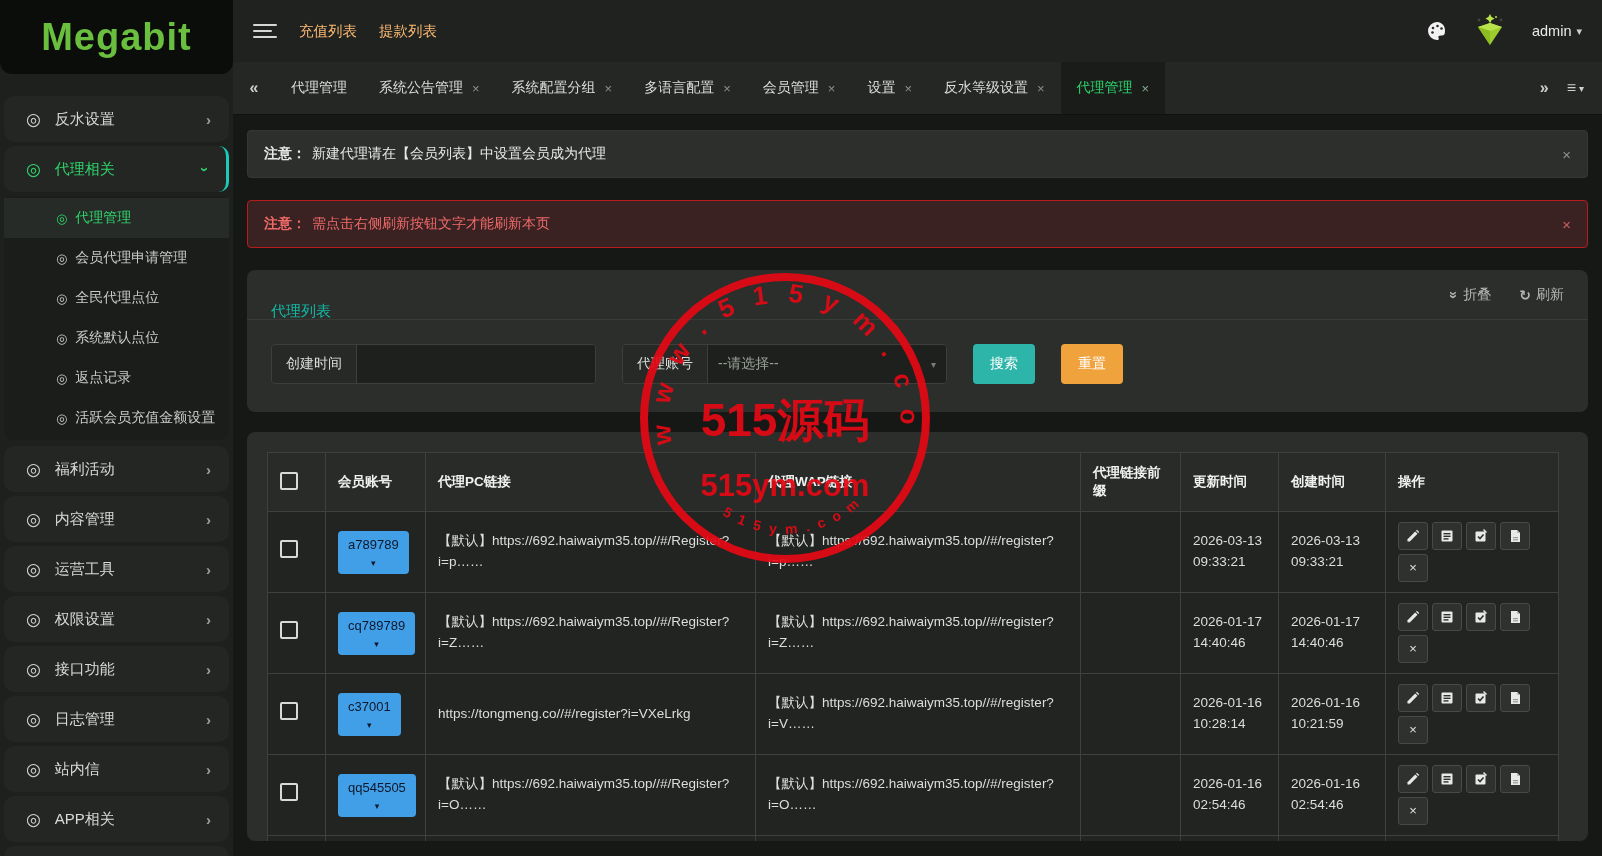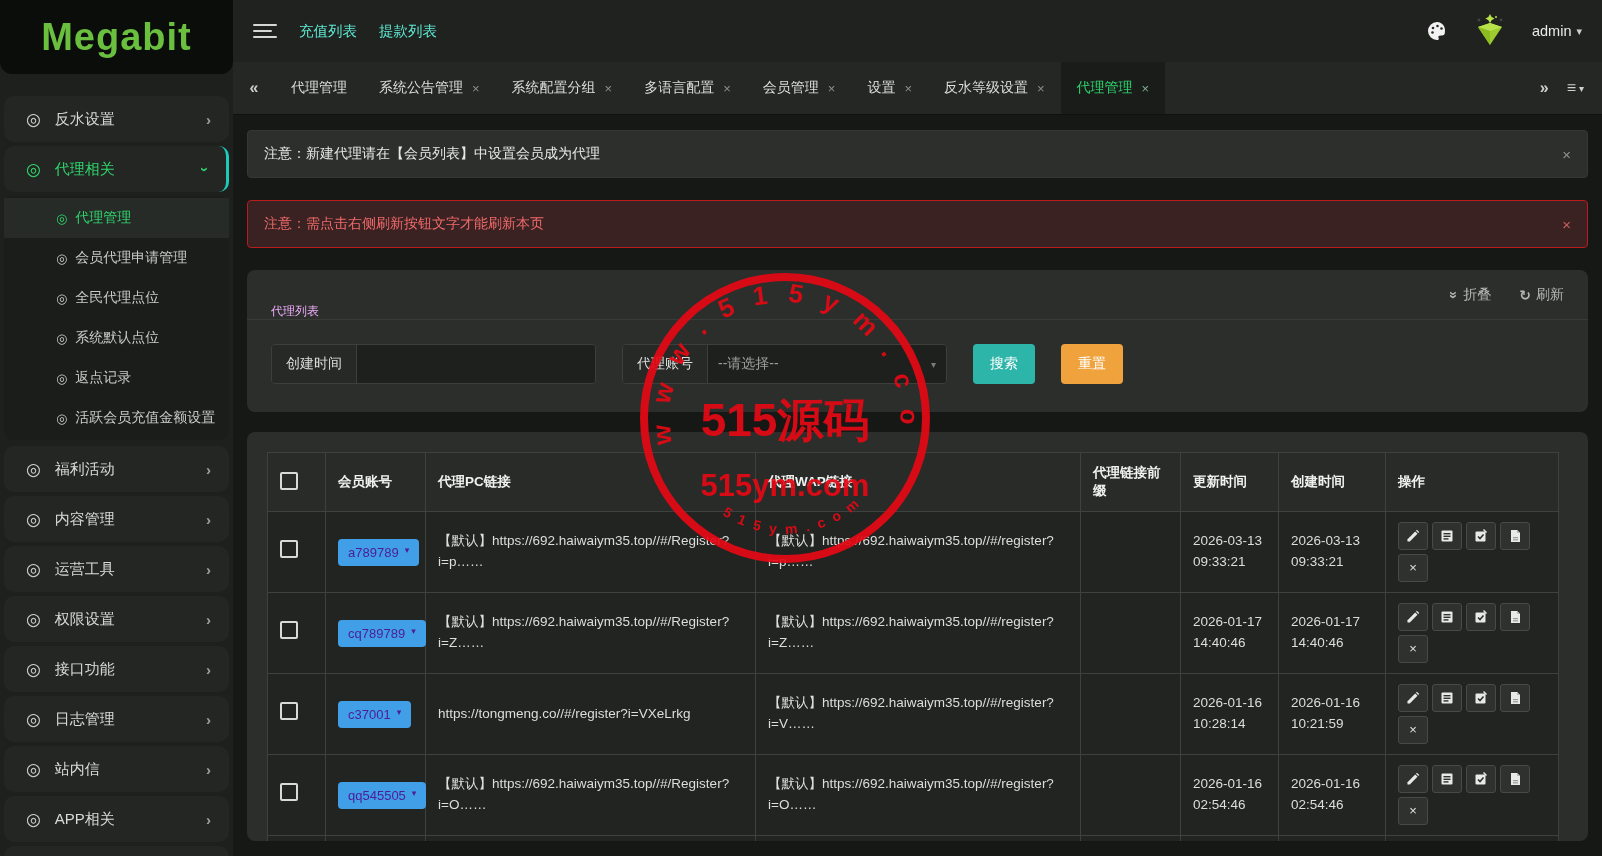--- a/index.html
+++ b/index.html
@@ -32,21 +32,21 @@
     color:#c9cbc9; font-size:14px;
   }
   .sub-item .mi { font-size:13px; margin-right:8px; }
   .sub-item.active { background:#272b27; color:#2fd36b; }
   
   .main { flex:1; display:flex; flex-direction:column; min-width:0; }
   .topbar { height:62px; background:#1f221f; display:flex; align-items:center; padding:0 20px; gap:22px; }
   .burger { width:24px; display:flex; flex-direction:column; gap:4px; cursor:pointer; }
   .burger span { height:2px; background:#d5d7d5; border-radius:2px; }
   .burger span:nth-child(2){ width:80%; }
-  .top-menu { color:#5eead4; font-size:14.5px; cursor:pointer; }
+  .top-menu { color:#fdba74; font-size:14.5px; cursor:pointer; }
   .top-spacer { flex:1; }
   .icon-btn { cursor:pointer; display:flex; align-items:center; }
   .user { color:#e8eae8; font-size:14.5px; cursor:pointer; display:flex; align-items:center; gap:5px; }
   .user .caret { font-size:11px; color:#cfcfcf; }
   
   .tabbar { height:53px; background:#242724; display:flex; align-items:stretch; border-bottom:1px solid #101210; }
   .tab-nav { width:42px; display:flex; align-items:center; justify-content:center; color:#cfcfcf;
              font-weight:700; font-size:16px; cursor:pointer; }
   .tab { display:flex; align-items:center; gap:9px; padding:0 16px; font-size:14px; color:#dcdedc; cursor:pointer; }
   .tab .tclose { color:#8d918d; font-size:13px; cursor:pointer; }
@@ -57,29 +57,29 @@
   .tab-tools .tt { cursor:pointer; font-size:16px; font-weight:700; }
   .tt-menu { display:flex; align-items:center; gap:3px; }
   .tt-menu .caret { font-size:10px; }
   
   .content { flex:1; min-height:0; padding:15px 14px; background:#161816; position:relative; overflow:hidden;
              display:flex; flex-direction:column; }
   .alert {
     position:relative; border-radius:4px; padding:14px 44px 14px 16px; margin-bottom:22px;
     background:#2d2f2d; border:1px solid #353735; font-size:14px; color:#e6e8e6;
   }
-  .alert b { font-weight:400; }
+  .alert b { font-weight:700; margin-right:6px; }
   .alert .aclose { position:absolute; right:16px; top:50%; transform:translateY(-50%);
                    color:#8d918d; cursor:pointer; font-size:15px; }
   .alert.danger { background:#3a2122; border:1px solid #b91c1c; color:#f06a6a; }
   .alert.danger b { color:#f06a6a; }
   .alert.danger .aclose { color:#c86060; }
   .box { background:#2b2e2b; border-radius:8px; }
   .panel-head { height:50px; display:flex; align-items:center; padding:0 24px; border-bottom:1px solid #383b38; }
-  .panel-title { font-size:12px; color:#f0abfc;margin-top:33px; }
+  .panel-title { font-size:15px; color:#14b8a6;margin-top:33px; }
   .panel-tools { margin-left:auto; display:flex; gap:28px; color:#b3b6b3; font-size:14px; }
   .ptool { cursor:pointer; display:flex; align-items:center; gap:5px; }
   .ptool .pic { display:inline-block; font-weight:700; }
   .pic.fold { transform:rotate(90deg); }
   .filter-bar { display:flex; align-items:center; gap:26px; padding:24px 24px 28px 24px; }
   .fgroup { display:flex; height:40px; border:1px solid #3c3f3c; border-radius:4px; overflow:hidden; width:325px; }
   .flabel { display:flex; align-items:center; padding:0 14px; color:#dcdedc; font-size:14px;
             border-right:1px solid #3c3f3c; background:#262926; white-space:nowrap; }
   .finput { flex:1; background:#1d201d; border:none; outline:none; color:#dcdedc; padding:0 10px; font-size:14px; }
   .fselect { flex:1; background:#1d201d; display:flex; align-items:center; justify-content:space-between;
@@ -90,22 +90,22 @@
   .btn.reset { background:#f0a23c; }
   .table-box { margin-top:20px; flex:1; min-height:0; padding:20px; overflow:hidden; }
   table { border-collapse:collapse; width:1291px; table-layout:fixed; background:#212421; }
   th,td { border:1px solid #3e413e; padding:10px 12px; text-align:left; vertical-align:middle;
           font-size:13.5px; word-wrap:break-word; overflow-wrap:break-word; }
   th { background:#282b28; color:#f0f2f0; font-weight:700; padding:11px 12px; }
   td { color:#dcdedc; line-height:1.55; }
   tr.data-row { height:70px; }
   .cb { width:18px; height:18px; border:2px solid #d8dad8; border-radius:2px; display:inline-block;
         cursor:pointer; background:transparent; }
-  .acct-btn { background:#419fe8; color:#4c1d95; border:none; border-radius:4px; padding:6px 10px;
-              font-size:13px; cursor:pointer; display:inline-flex; align-items:flex-start; gap:6px; }
+  .acct-btn { background:#419fe8; color:#0f172a; border:none; border-radius:4px; padding:6px 10px;
+              font-size:13px; cursor:pointer; display:inline-flex; align-items:center; gap:6px;flex-direction:column; }
   .acct-btn .caret { font-size:9px; }
   .ops { display:flex; flex-wrap:wrap; gap:4px; width:150px; }
   .op-btn { width:30px; height:28px; background:#2e312e; border:1px solid #474a47; border-radius:3px;
             display:inline-flex; align-items:center; justify-content:center; cursor:pointer;
             color:#e0e2e0; font-size:13px; }
   .op-btn svg { display:block; }
   
   .watermark { position:absolute; left:635px; top:268px; width:300px; height:300px;
                pointer-events:none; z-index:40; opacity:0.92; }
 </style>

